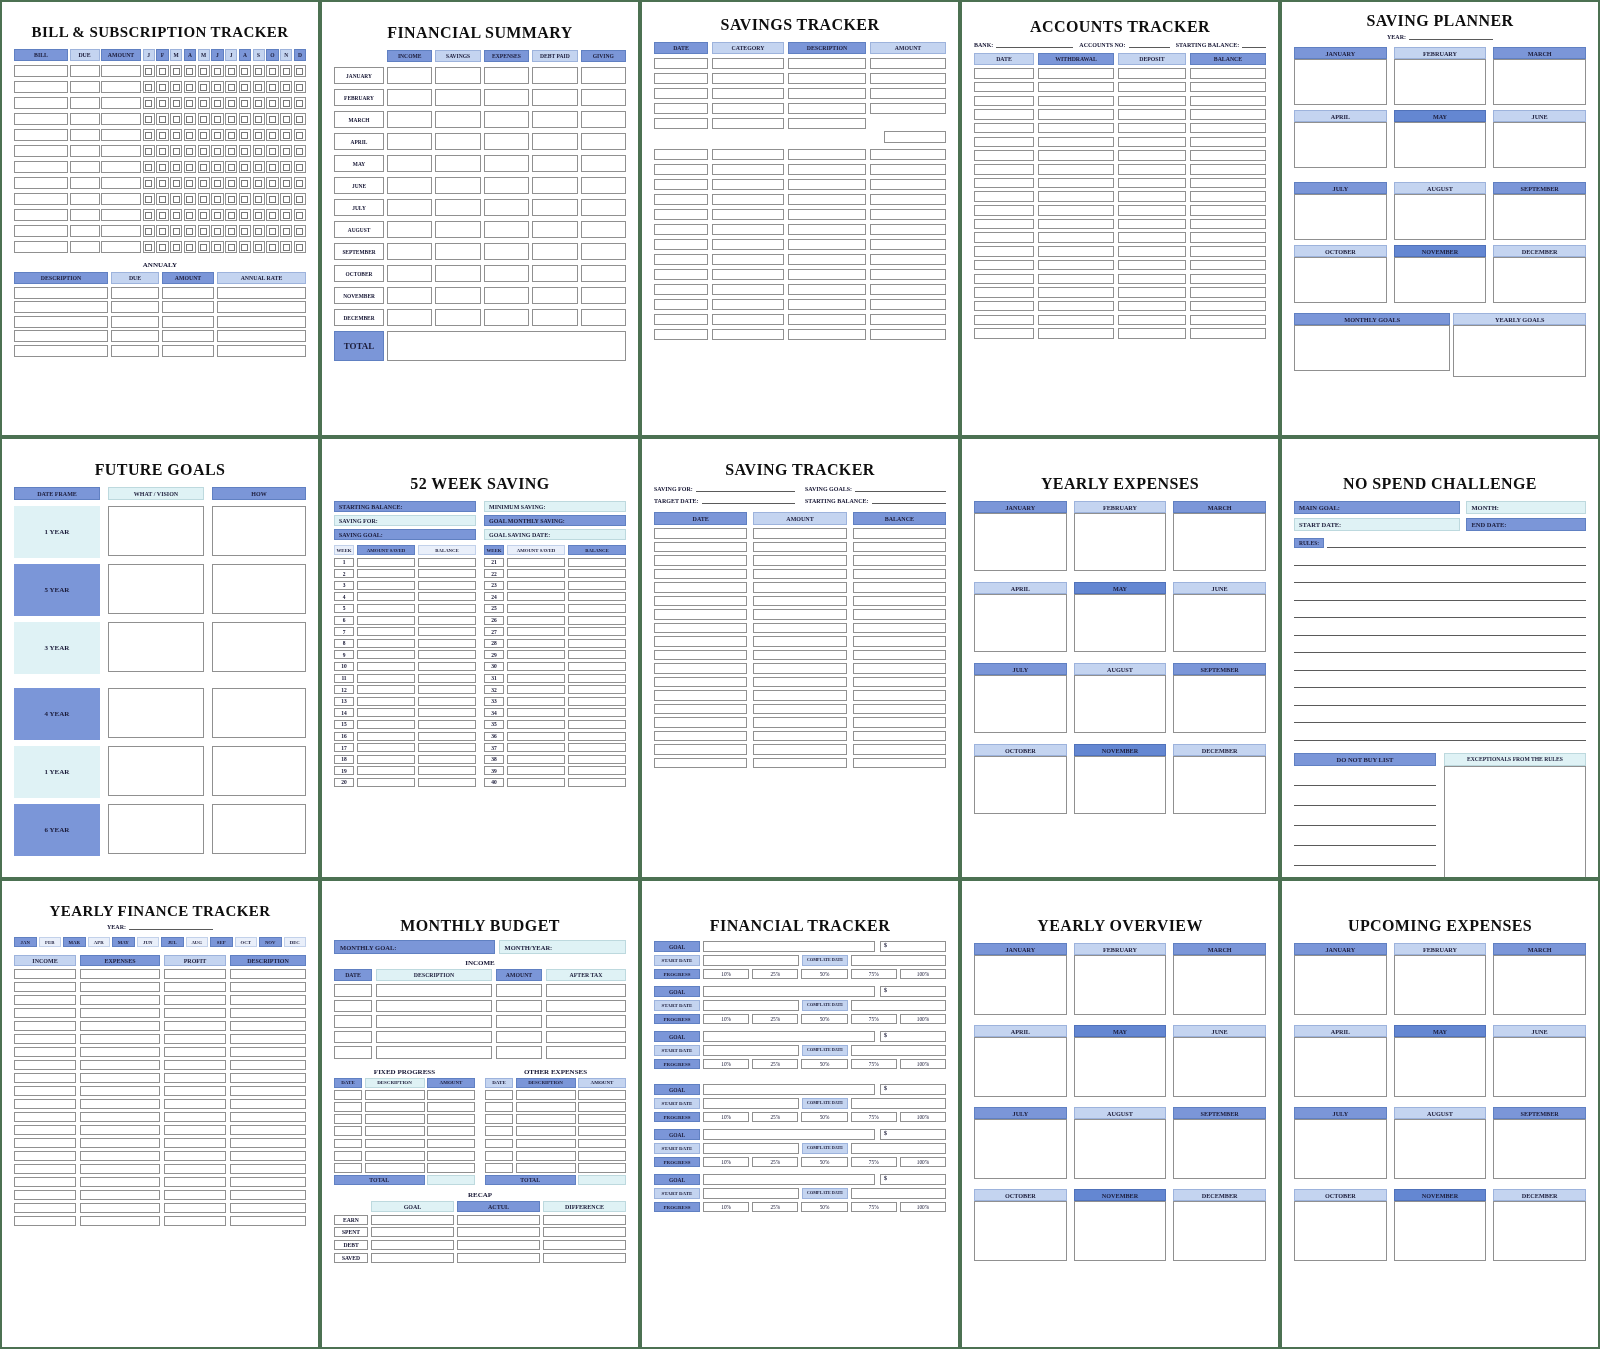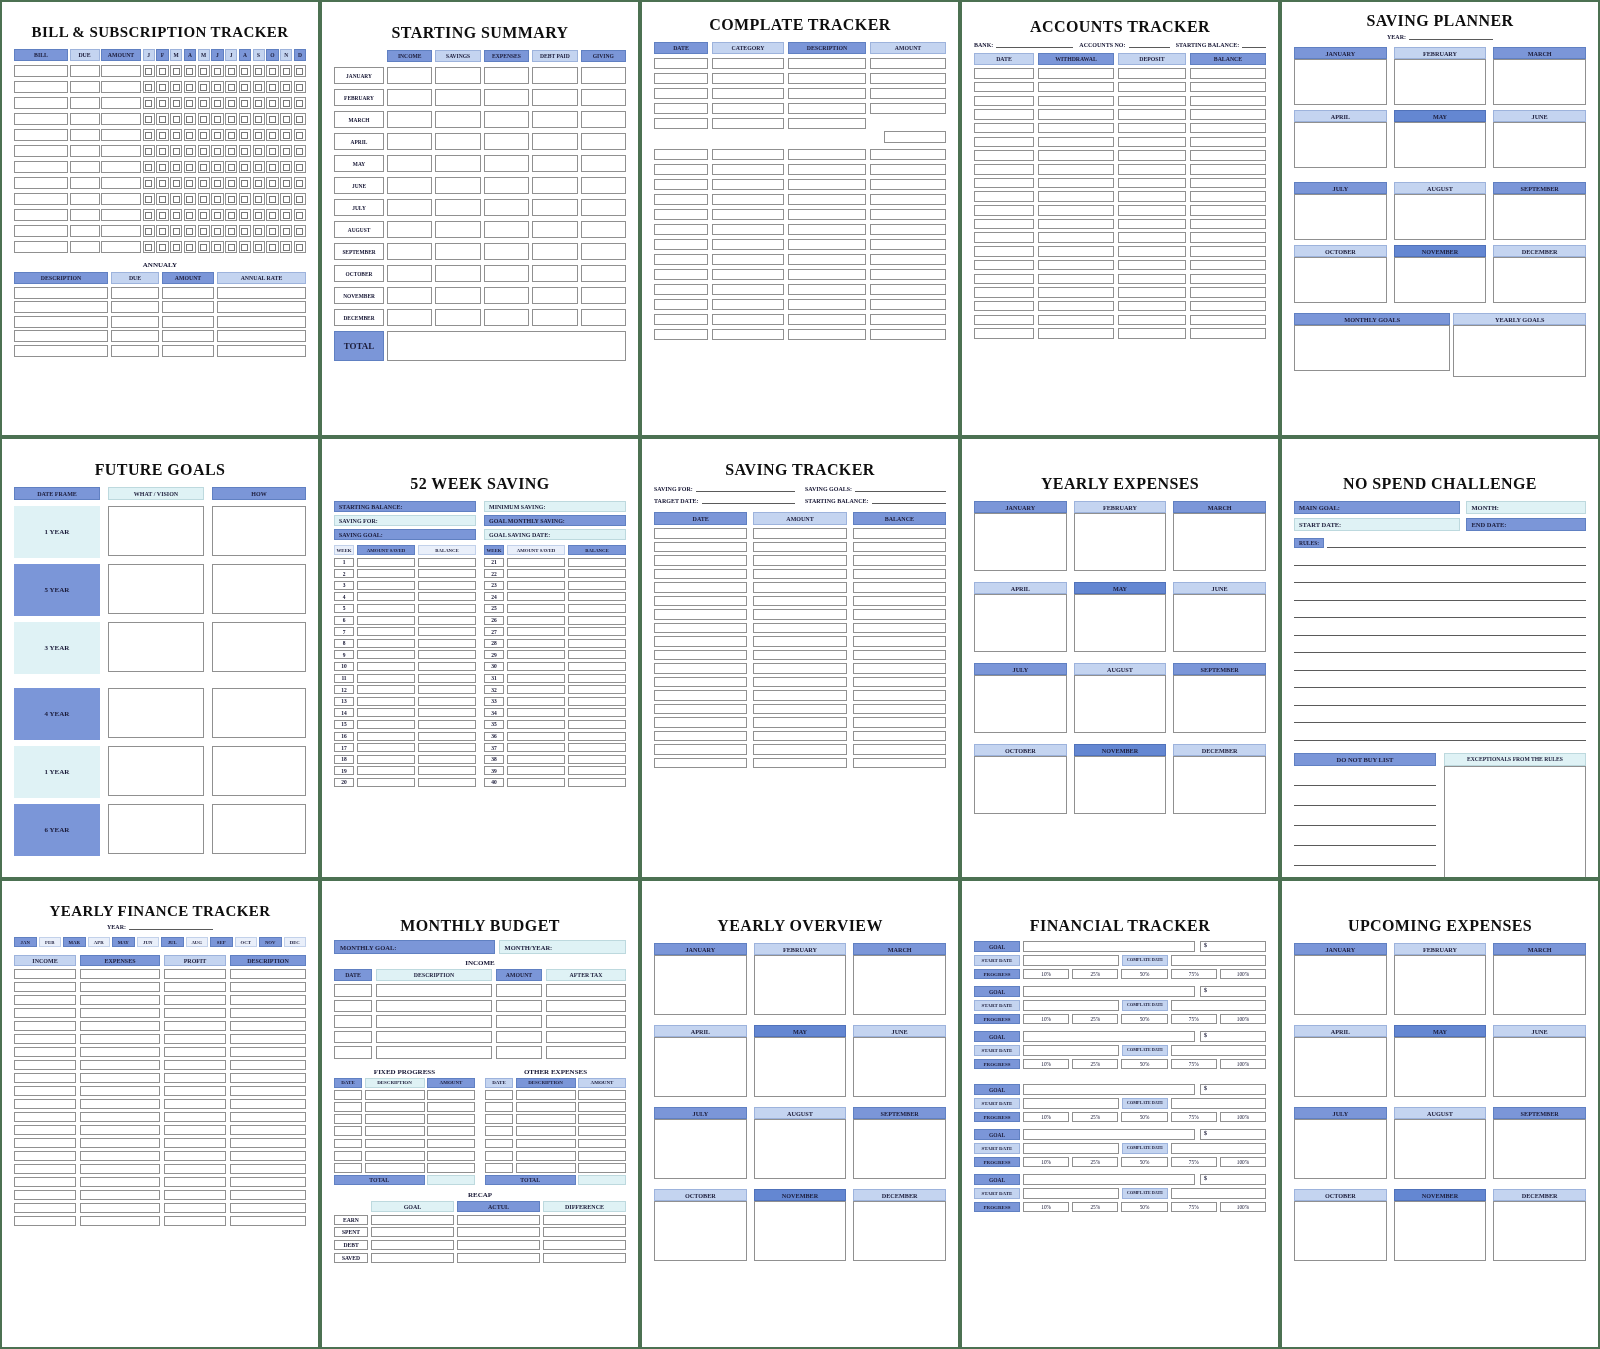--- a/index.html
+++ b/index.html
@@ -544,21 +544,21 @@
           <div class="cell" style="height: 12px;"></div>
           <div class="cell" style="height: 12px;"></div>
           <div class="cell" style="height: 12px;"></div>
           <div class="cell" style="height: 12px;"></div>
           <div class="cell" style="height: 12px;"></div>
         </div>
       </div>
   </section>
 
   <section class="page pt-md">
-    <h1 class="title">STARTING SUMMARY</h1>
+    <h1 class="title">FINANCIAL SUMMARY</h1>
     <div id="b-finsum">
         <div style="display: grid; grid-template-columns: 50px repeat(5, 1fr); gap: 5px 3px;">
           <div></div>
           <div class="hbox t-m" style="height: 12px; font-size: 5.6px;">INCOME</div>
           <div class="hbox t-l" style="height: 12px; font-size: 5.6px;">SAVINGS</div>
           <div class="hbox t-m" style="height: 12px; font-size: 5.6px;">EXPENSES</div>
           <div class="hbox t-l" style="height: 12px; font-size: 5.6px;">DEBT PAID</div>
           <div class="hbox t-m" style="height: 12px; font-size: 5.6px;">GIVING</div>
           <div class="cell" style="height: 17px; display: flex; align-items: center; justify-content: center; font-size: 5.4px; font-weight: 700;">JANUARY</div>
           <div class="cell" style="height: 17px;"></div>
@@ -634,21 +634,21 @@
           <div class="cell" style="height: 17px;"></div>
         </div>
       </div>
     <div id="b-finsum-total" class="frow" style="margin-top:5px;">
         <div class="hbox t-m" style="width: 50px; height: 30px; font-size: 9px;">TOTAL</div>
         <div class="cell" style="height: 30px; flex: 1 1 0%; margin-left: 3px;"></div>
       </div>
   </section>
 
   <section class="page" style="padding-top:14px;">
-    <h1 class="title">COMPLATE TRACKER</h1>
+    <h1 class="title">SAVINGS TRACKER</h1>
     <div id="b-exptrk">
         <div style="display: grid; grid-template-columns: 54px 72px 78px 1fr; gap: 3.5px 4px;">
           <div class="hbox t-m" style="height: 12px; font-size: 5.8px;">DATE</div>
           <div class="hbox t-l" style="height: 12px; font-size: 5.8px;">CATEGORY</div>
           <div class="hbox t-m" style="height: 12px; font-size: 5.8px;">DESCRIPTION</div>
           <div class="hbox t-l" style="height: 12px; font-size: 5.8px;">AMOUNT</div>
           <div class="cell" style="height: 11.5px;"></div>
           <div class="cell" style="height: 11.5px;"></div>
           <div class="cell" style="height: 11.5px;"></div>
           <div class="cell" style="height: 11.5px;"></div>
@@ -1504,78 +1504,20 @@
           <div class="cell" style="height: 10px;"></div>
           <div class="cell cb" style="height: 10px; font-size: 5.6px; font-weight: 700;">SAVED</div>
           <div class="cell" style="height: 10px;"></div>
           <div class="cell" style="height: 10px;"></div>
           <div class="cell" style="height: 10px;"></div>
         </div>
       </div>
   </section>
 
   <section class="page pt-lg">
-    <h1 class="title">YEARLY OVERVIEW</h1>
-    <div id="b-yoview">
-        <div class="mgrid" style="row-gap: 10px;">
-          <div>
-            <div class="hbox mhead t-m">JANUARY</div>
-            <div class="cell" style="height: 60px;"></div>
-          </div>
-          <div>
-            <div class="hbox mhead t-l">FEBRUARY</div>
-            <div class="cell" style="height: 60px;"></div>
-          </div>
-          <div>
-            <div class="hbox mhead t-m">MARCH</div>
-            <div class="cell" style="height: 60px;"></div>
-          </div>
-          <div>
-            <div class="hbox mhead t-l">APRIL</div>
-            <div class="cell" style="height: 60px;"></div>
-          </div>
-          <div>
-            <div class="hbox mhead t-d">MAY</div>
-            <div class="cell" style="height: 60px;"></div>
-          </div>
-          <div>
-            <div class="hbox mhead t-l">JUNE</div>
-            <div class="cell" style="height: 60px;"></div>
-          </div>
-        </div>
-        <div class="mgrid" style="row-gap: 10px; margin-top: 10px;">
-          <div>
-            <div class="hbox mhead t-m">JULY</div>
-            <div class="cell" style="height: 60px;"></div>
-          </div>
-          <div>
-            <div class="hbox mhead t-l">AUGUST</div>
-            <div class="cell" style="height: 60px;"></div>
-          </div>
-          <div>
-            <div class="hbox mhead t-m">SEPTEMBER</div>
-            <div class="cell" style="height: 60px;"></div>
-          </div>
-          <div>
-            <div class="hbox mhead t-l">OCTOBER</div>
-            <div class="cell" style="height: 60px;"></div>
-          </div>
-          <div>
-            <div class="hbox mhead t-d">NOVEMBER</div>
-            <div class="cell" style="height: 60px;"></div>
-          </div>
-          <div>
-            <div class="hbox mhead t-l">DECEMBER</div>
-            <div class="cell" style="height: 60px;"></div>
-          </div>
-        </div>
-      </div>
-  </section>
-
-  <section class="page pt-lg">
     <h1 class="title" style="margin-bottom:6px;">FINANCIAL TRACKER</h1>
     <div id="b-fintrk">
         <div style="margin-bottom: 7px;">
           <div style="display: flex; gap: 3px;">
             <div class="hbox t-m" style="width: 46px; height: 11px; font-size: 5.5px;">GOAL</div>
             <div class="cell" style="height: 11px; flex: 1 1 0%; margin-right: 2px;"></div>
             <div class="cell" style="width: 66px; height: 11px; font-size: 6px; font-weight: 700; padding-left: 3px;">$</div>
           </div>
           <div style="display: flex; gap: 3px; margin-top: 3px;">
             <div class="hbox t-l" style="width: 46px; height: 11px; font-size: 5px;">START DATE</div>
@@ -1694,20 +1636,78 @@
             <div class="cell cb" style="flex: 1 1 0%; height: 10px; font-size: 5.3px;">25%</div>
             <div class="cell cb" style="flex: 1 1 0%; height: 10px; font-size: 5.3px;">50%</div>
             <div class="cell cb" style="flex: 1 1 0%; height: 10px; font-size: 5.3px;">75%</div>
             <div class="cell cb" style="flex: 1 1 0%; height: 10px; font-size: 5.3px;">100%</div>
           </div>
         </div>
       </div>
   </section>
 
   <section class="page pt-lg">
+    <h1 class="title">YEARLY OVERVIEW</h1>
+    <div id="b-yoview">
+        <div class="mgrid" style="row-gap: 10px;">
+          <div>
+            <div class="hbox mhead t-m">JANUARY</div>
+            <div class="cell" style="height: 60px;"></div>
+          </div>
+          <div>
+            <div class="hbox mhead t-l">FEBRUARY</div>
+            <div class="cell" style="height: 60px;"></div>
+          </div>
+          <div>
+            <div class="hbox mhead t-m">MARCH</div>
+            <div class="cell" style="height: 60px;"></div>
+          </div>
+          <div>
+            <div class="hbox mhead t-l">APRIL</div>
+            <div class="cell" style="height: 60px;"></div>
+          </div>
+          <div>
+            <div class="hbox mhead t-d">MAY</div>
+            <div class="cell" style="height: 60px;"></div>
+          </div>
+          <div>
+            <div class="hbox mhead t-l">JUNE</div>
+            <div class="cell" style="height: 60px;"></div>
+          </div>
+        </div>
+        <div class="mgrid" style="row-gap: 10px; margin-top: 10px;">
+          <div>
+            <div class="hbox mhead t-m">JULY</div>
+            <div class="cell" style="height: 60px;"></div>
+          </div>
+          <div>
+            <div class="hbox mhead t-l">AUGUST</div>
+            <div class="cell" style="height: 60px;"></div>
+          </div>
+          <div>
+            <div class="hbox mhead t-m">SEPTEMBER</div>
+            <div class="cell" style="height: 60px;"></div>
+          </div>
+          <div>
+            <div class="hbox mhead t-l">OCTOBER</div>
+            <div class="cell" style="height: 60px;"></div>
+          </div>
+          <div>
+            <div class="hbox mhead t-d">NOVEMBER</div>
+            <div class="cell" style="height: 60px;"></div>
+          </div>
+          <div>
+            <div class="hbox mhead t-l">DECEMBER</div>
+            <div class="cell" style="height: 60px;"></div>
+          </div>
+        </div>
+      </div>
+  </section>
+
+  <section class="page pt-lg">
     <h1 class="title">UPCOMING EXPENSES</h1>
     <div id="b-upexp">
         <div class="mgrid" style="row-gap: 10px;">
           <div>
             <div class="hbox mhead t-m">JANUARY</div>
             <div class="cell" style="height: 60px;"></div>
           </div>
           <div>
             <div class="hbox mhead t-l">FEBRUARY</div>
             <div class="cell" style="height: 60px;"></div>

